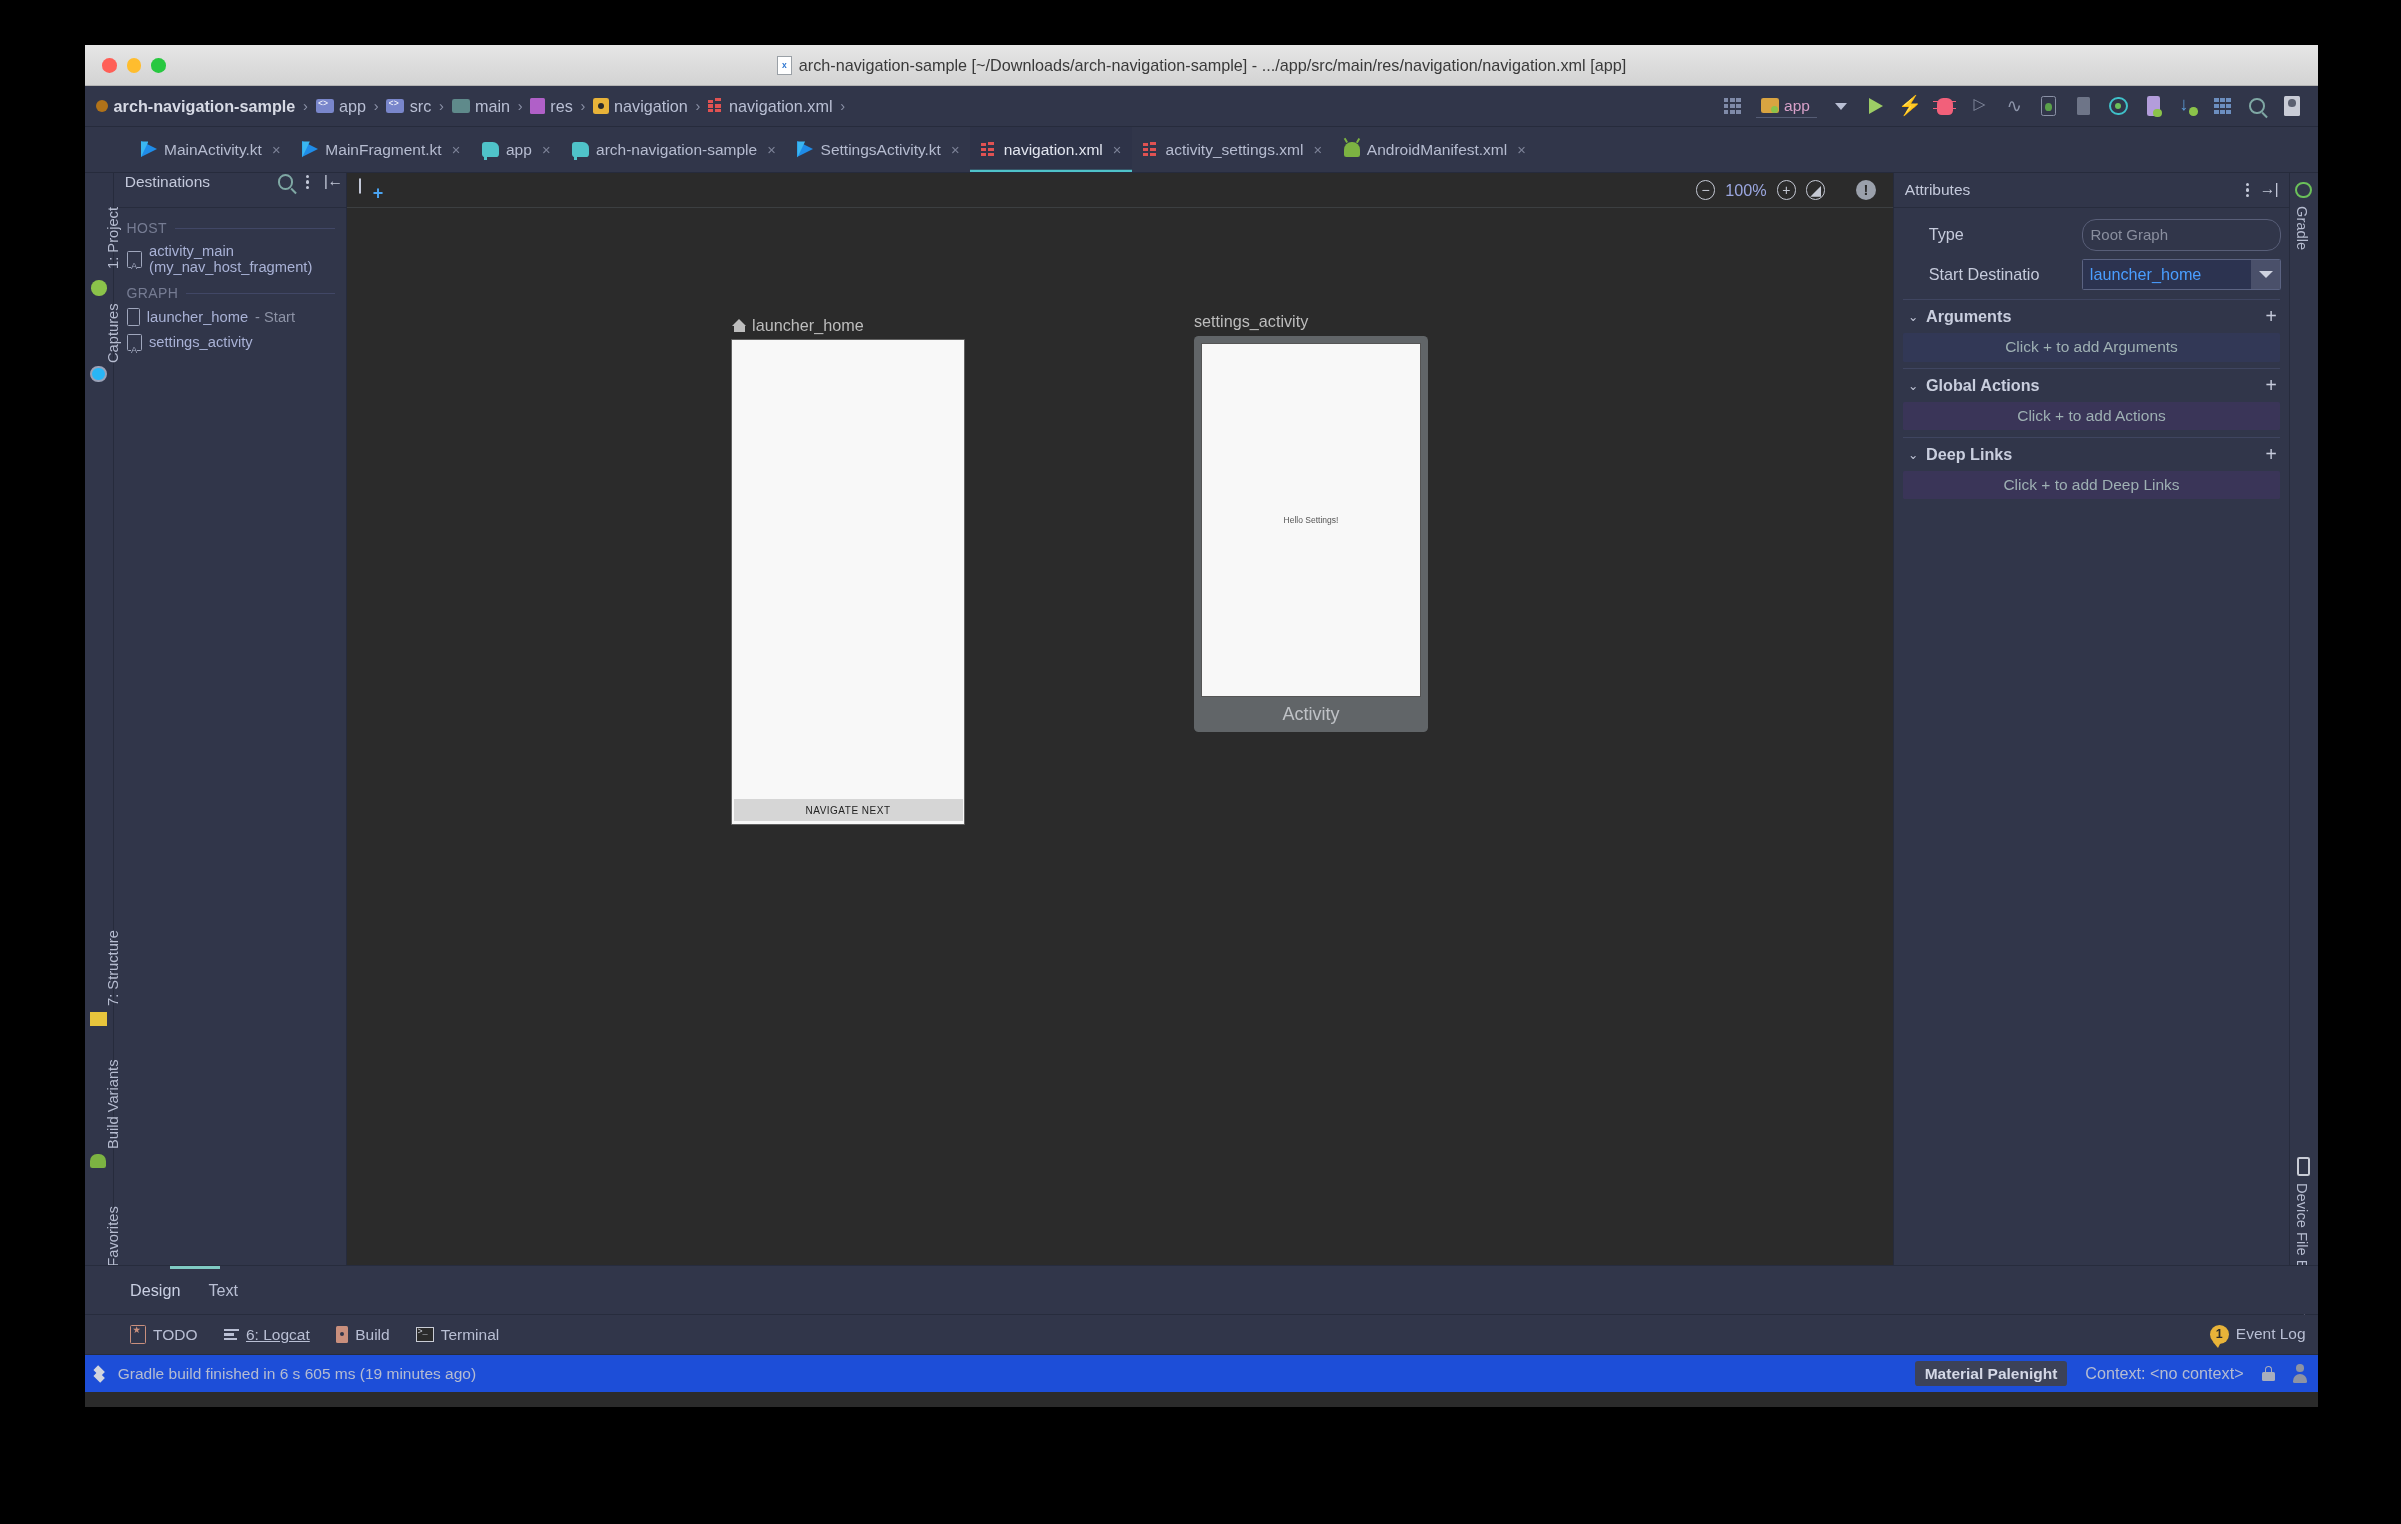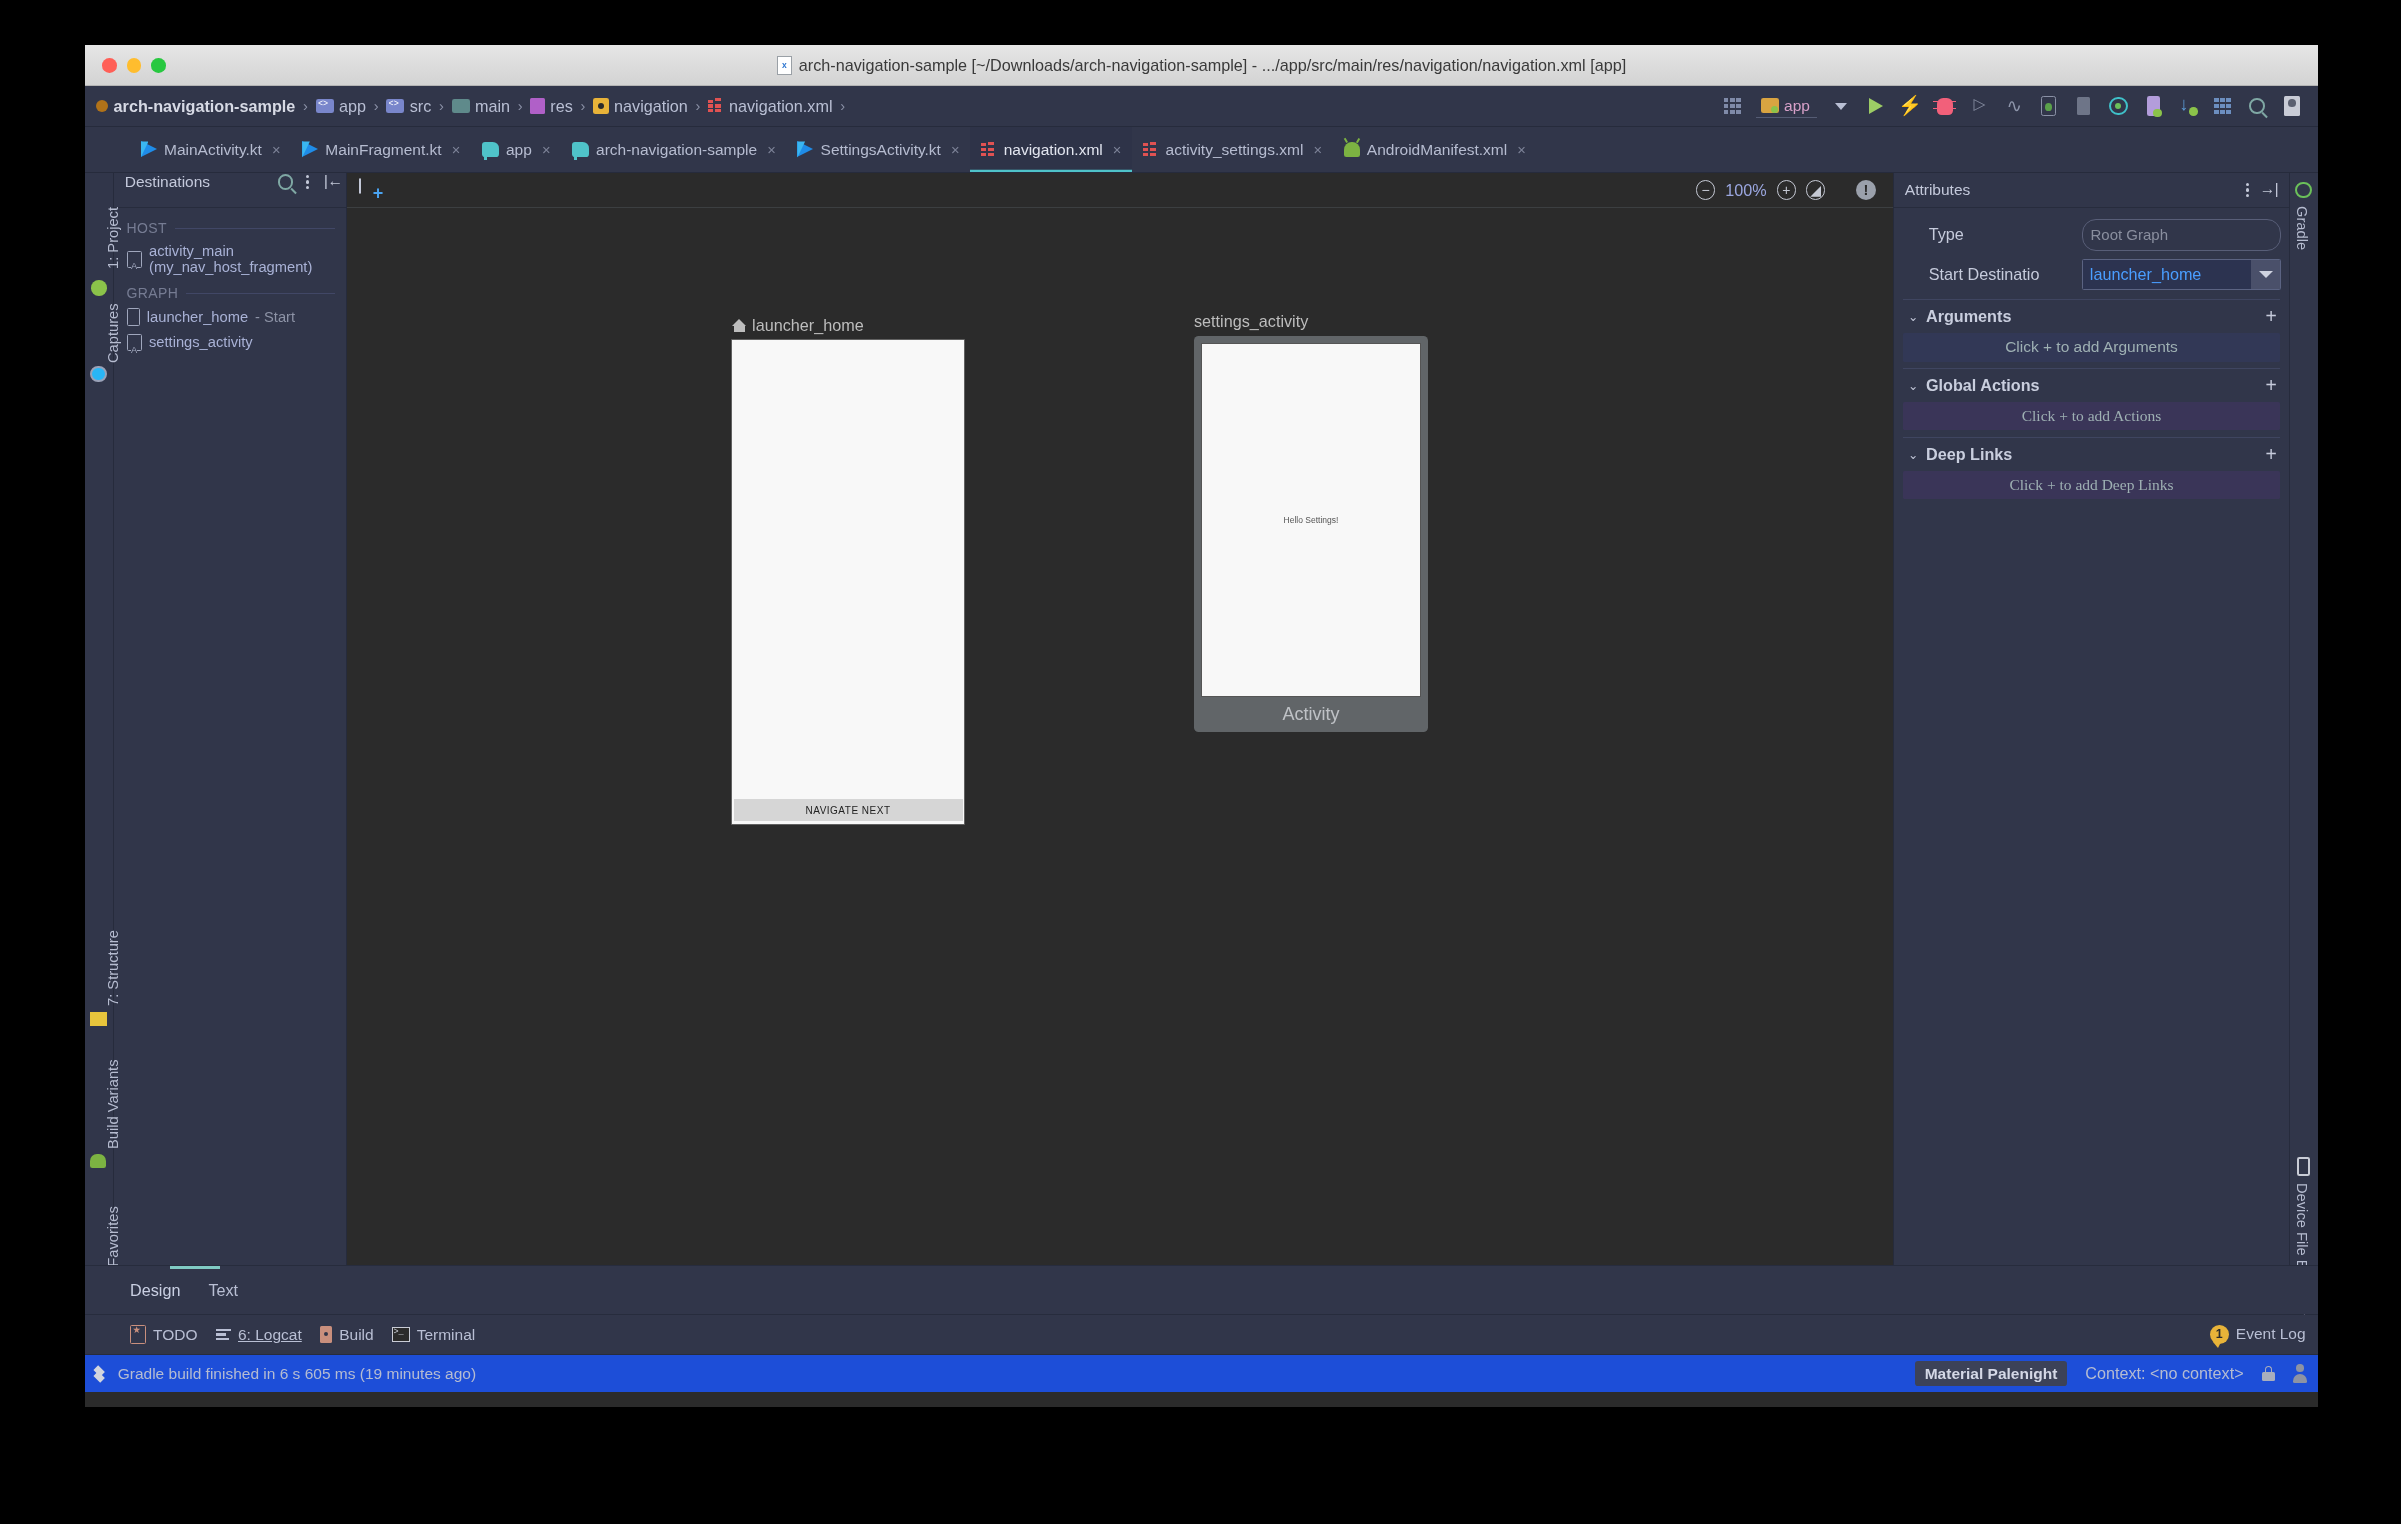--- a/index.html
+++ b/index.html
@@ -268,33 +268,33 @@
   .sect-head {
     display: flex; align-items: center; gap: 7.7px; padding: 7.7px 4.6px 6.2px 6.2px;
   }
   .sect-head .chev { color: #c6cbdc; font-size: 12.4px; }
   .sect-head .t { font-size: 16.2px; color: #c9cede; font-weight: bold; }
   .sect-head .plus { margin-left: auto; color: #c6cbdc; font-size: 19.3px; line-height: 1;}
   .sect-body {
     background: #323856; border-radius: 1.5px; margin: 0 1.5px;
     text-align: center; font-size: 15.5px; color: #9eb0b3; padding: 5.4px 0;
   }
-  .sect-body.purple { background: #3a3558; font-family: Liberation Serif, serif; }
+  .sect-body.purple { background: #3a3558; }
 
   
   .designtabs {
     height: 48px; background: #31364a; display: flex; align-items: center;
     padding-left: 45px; gap: 28px; border-top: 0.8px solid #272c3d; position: relative;
   }
   .designtabs .dtab { font-size: 16.2px; color: #b9bfd4; }
   .designtabs .dtab.active { color: #c9cfe2; }
   .tealbar { position: absolute; left: 85px; top: 0; width: 50px; height: 3.1px; background: #80cbc4; }
   .toolwin {
     height: 39px; background: #31364a; display: flex; align-items: center;
-    padding-left: 45px; gap: 18px; border-top: 0.8px solid #272c3d;
+    padding-left: 45px; gap: 26px; border-top: 0.8px solid #272c3d;
   }
   .twitem { display: flex; align-items: center; gap: 7px; font-size: 15.5px; color: #b9bfd4; }
   .todo-ic { width:14px;height:16.2px;border:1.5px solid #c98f7d;border-radius:1.5px;position:relative;flex:none;}
   .todo-ic:after{content:"★";position:absolute;left:1.5px;top:-2.3px;font-size:9.3px;color:#c98f7d;}
   .logcat-ic { display:flex;flex-direction:column;gap:2.3px;flex:none;}
   .logcat-ic b{height:2.3px;background:#b9bfd4;display:block;}
   .logcat-ic b:nth-child(1){width:15.5px;}
   .logcat-ic b:nth-child(2){width:10.8px;}
   .logcat-ic b:nth-child(3){width:13px;}
   .build-ic { width:12.4px;height:16.2px;background:#c98f7d;border-radius:1.5px;flex:none;position:relative;}

